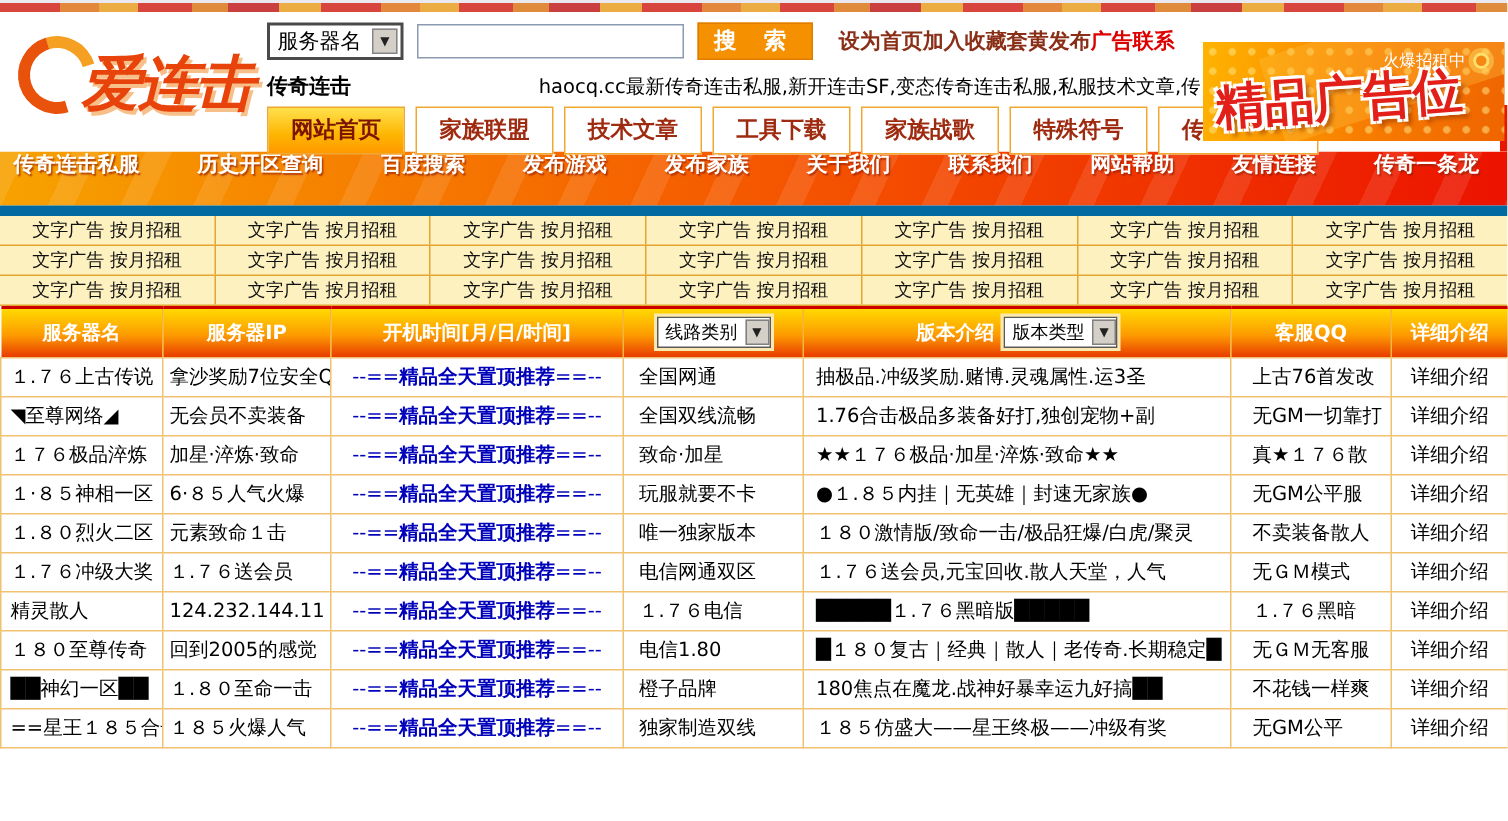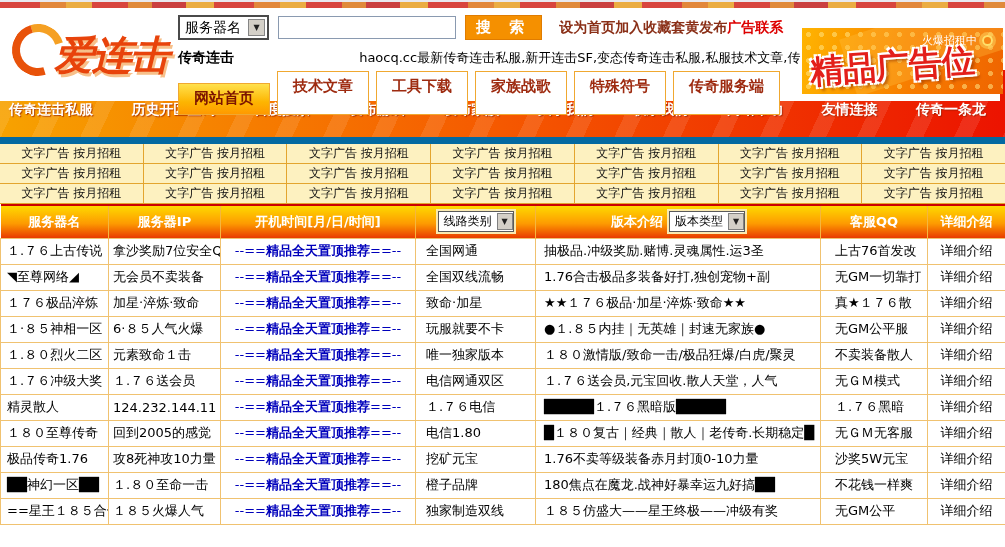--- a/index.html
+++ b/index.html
@@ -29,21 +29,21 @@
   .top-links { display:flex; margin-left:8px; }
   .top-links a { font-size:14px; font-weight:bold; color:#8a2f17; text-decoration:none; white-space:nowrap; }
   .top-links a.accent { color:#dd0000; }
 
   .desc-row { position:absolute; left:178px; top:41px; font-size:13px; color:#000; white-space:nowrap; }
   .site-name { display:inline-block; min-width:177px; font-weight:bold; font-size:14px; }
 
   .tabs { position:absolute; left:178px; top:63px; display:flex; gap:7px; }
   .tab { border:1px solid #f0a830; background:#fff; color:#9e2b10; font-weight:bold; font-size:15px;
     padding:5px 15px 6px; white-space:nowrap; cursor:pointer; }
-  .tab.active { background:linear-gradient(#ffe14d,#fdb501 60%,#ff9900); color:#7c1400;margin-top:12px; }
+  .tab.active { background:linear-gradient(#ffe14d,#fdb501 60%,#ff9900); color:#7c1400; }
   .edge-red { position:absolute; right:0; top:62px; width:5px; height:31px; background:#e81500; }
 
   
   .banner { position:absolute; right:2px; top:20px; width:201px; height:66px; overflow:hidden; cursor:pointer;
     background:linear-gradient(100deg,#ffb400,#f77d00 55%,#ef6400); }
   .banner::before { content:""; position:absolute; inset:0;
     background-image:radial-gradient(rgba(255,228,130,.55) 2.2px, transparent 2.8px); background-size:13px 13px; }
   .banner::after { content:""; position:absolute; left:40px; top:-30px; width:260px; height:60px;
     background:rgba(255,190,60,.35); transform:rotate(-18deg); }
   .banner-tag { position:absolute; right:10px; top:5px; display:flex; align-items:center; gap:5px;
@@ -114,20 +114,21 @@
       </div>
   </div>
 
   <div class="desc-row">
     <span class="site-name">传奇连击</span>
     <span>haocq.cc最新传奇连击私服,新开连击SF,变态传奇连击私服,私服技术文章,传</span>
   </div>
 
   <div class="tabs" id="tabs">
       <div class="tab active">网站首页</div>
+      <div class="tab">家族联盟</div>
       <div class="tab">技术文章</div>
       <div class="tab">工具下载</div>
       <div class="tab">家族战歌</div>
       <div class="tab">特殊符号</div>
       <div class="tab">传奇服务端</div>
     </div>
   <div class="edge-red"></div>
 
   <div class="banner">
     <div class="banner-tag">
@@ -284,29 +285,20 @@
       <tr>
         <td class="c-name">１８０至尊传奇</td>
         <td class="c-ip">回到2005的感觉</td>
         <td class="c-time">--==<b>精品全天置顶推荐</b>==--</td>
         <td class="c-line">电信1.80</td>
         <td class="c-ver">█１８０复古｜经典｜散人｜老传奇.长期稳定█</td>
         <td class="c-qq">无ＧＭ无客服</td>
         <td class="c-detail">详细介绍</td>
       </tr>
       <tr>
-        <td class="c-name">极品传奇1.76</td>
-        <td class="c-ip">攻8死神攻10力量</td>
-        <td class="c-time">--==<b>精品全天置顶推荐</b>==--</td>
-        <td class="c-line">挖矿元宝</td>
-        <td class="c-ver">1.76不卖等级装备赤月封顶0-10力量</td>
-        <td class="c-qq">沙奖5W元宝</td>
-        <td class="c-detail">详细介绍</td>
-      </tr>
-      <tr>
         <td class="c-name">██神幻一区██</td>
         <td class="c-ip">１.８０至命一击</td>
         <td class="c-time">--==<b>精品全天置顶推荐</b>==--</td>
         <td class="c-line">橙子品牌</td>
         <td class="c-ver">180焦点在魔龙.战神好暴幸运九好搞██</td>
         <td class="c-qq">不花钱一样爽</td>
         <td class="c-detail">详细介绍</td>
       </tr>
       <tr>
         <td class="c-name">==星王１８５合击</td>

